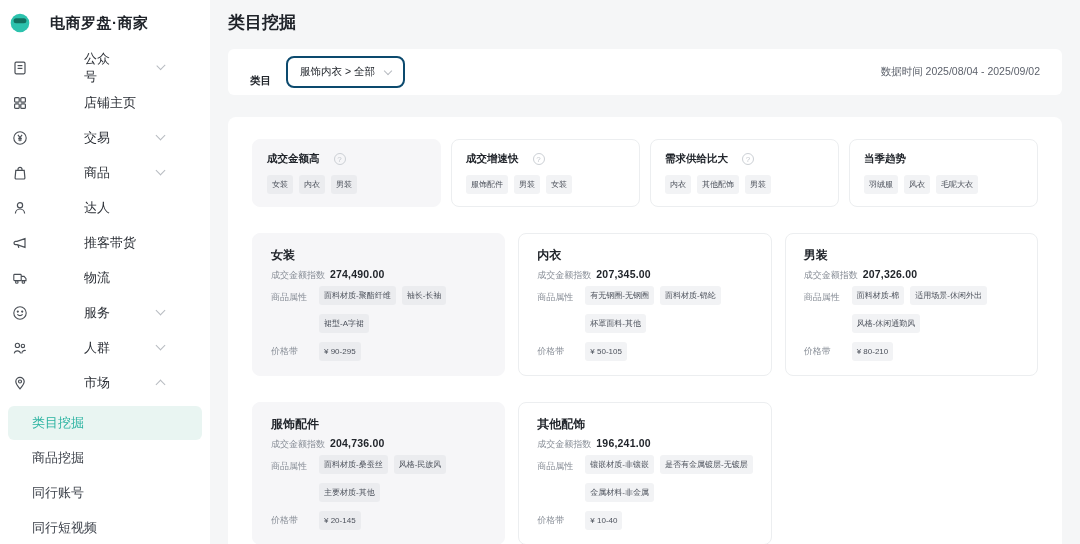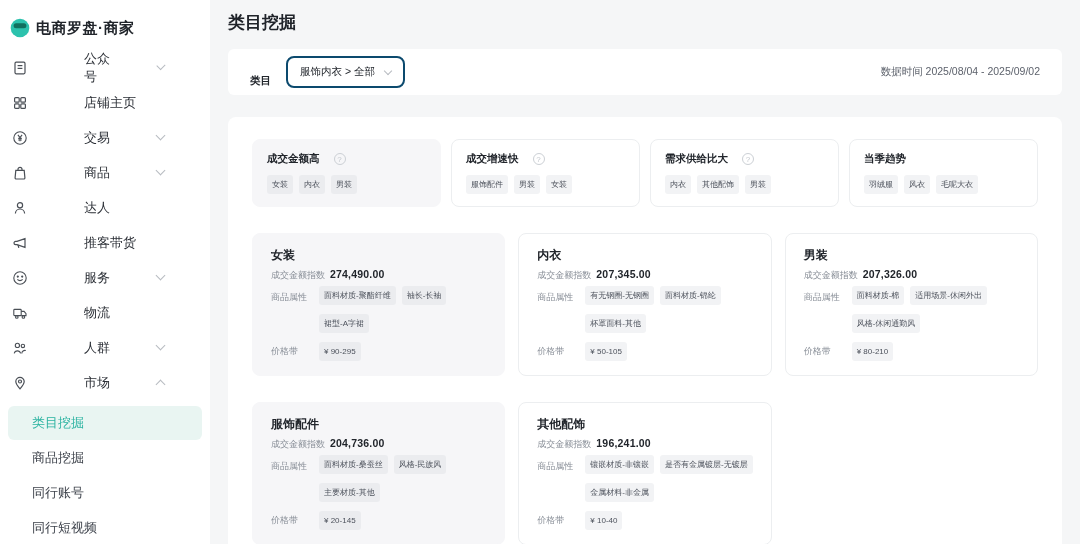--- a/index.html
+++ b/index.html
@@ -3,21 +3,21 @@
 <meta charset="utf-8">
 <style>
   * { margin:0; padding:0; box-sizing:border-box; }
   html,body { width:1080px; height:544px; overflow:hidden; }
   body {
     font-family:"Liberation Sans","DejaVu Sans",sans-serif;
     background:#f5f6f7; color:#21252b; display:flex;
   }
   
   .sidebar { width:210px; flex-shrink:0; background:#fff; height:100%; padding:8px 8px 0 8px; }
-  .logo-row { display:flex; align-items:flex-end; gap:6px; height:30px; padding-left:2px; }
+  .logo-row { display:flex; align-items:center; gap:20px; height:30px; padding-left:2px; }
   .brand { font-size:15px; font-weight:700; color:#21252b; letter-spacing:0.5px; }
   .nav { margin-top:12px; }
   .nav-item { display:flex; align-items:center; height:35px; padding:0 4px; font-size:13px; color:#2b2f36; cursor:pointer; border-radius:6px;gap:44px; }
   .nav-icon { width:16px; height:16px; margin-right:12px; display:flex; align-items:center; justify-content:center; }
   .nav-icon svg { display:block; }
   .chev { width:7px; height:7px; border-right:1.4px solid #b7bbc1; border-bottom:1.4px solid #b7bbc1; transform:rotate(45deg); margin-left:auto; margin-right:34px; margin-top:-4px; }
   .chev.up { transform:rotate(-135deg); margin-top:4px; }
   .sub-item { height:34px; display:flex; align-items:center; padding-left:24px; font-size:13px; color:#3d424b; border-radius:6px; cursor:pointer; margin-bottom:1px; }
   .sub-item.active { background:#e9f5f2; color:#2bb3a1; }
   
@@ -128,39 +128,39 @@
         <svg width="16" height="16" viewBox="0 0 16 16" fill="none" stroke="#4a4f56" stroke-width="1.2">
             <path d="M13 3.6 L5 6.4 H3.6 a1.6 1.6 0 0 0 0 3.2 H5 L13 12.4 Z"></path>
             <path d="M6 9.8 L6.8 12.8"></path>
           </svg>
       </span>
       <span>推客带货</span>
     </div>
     <div class="nav-item">
       <span class="nav-icon">
         <svg width="16" height="16" viewBox="0 0 16 16" fill="none" stroke="#4a4f56" stroke-width="1.1">
+            <rect x="1.8" y="4.4" width="7.4" height="6.2" rx="0.8"></rect>
+            <path d="M9.2 6.4 h2.9 l1.9 2.2 v2 h-4.8"></path>
+            <circle cx="4.8" cy="12" r="1.3"></circle>
+            <circle cx="11.4" cy="12" r="1.3"></circle>
+          </svg>
+      </span>
+      <span>物流</span>
+    </div>
+    <div class="nav-item">
+      <span class="nav-icon">
+        <svg width="16" height="16" viewBox="0 0 16 16" fill="none" stroke="#4a4f56" stroke-width="1.1">
             <circle cx="8" cy="8" r="6.2"></circle>
             <circle cx="5.8" cy="6.6" r="0.55" fill="#4a4f56"></circle>
             <circle cx="10.2" cy="6.6" r="0.55" fill="#4a4f56"></circle>
             <path d="M5.4 9.4 a3.4 3.4 0 0 0 5.2 0"></path>
           </svg>
       </span>
       <span>服务</span>
       <span class="chev"></span>
-    </div>
-    <div class="nav-item">
-      <span class="nav-icon">
-        <svg width="16" height="16" viewBox="0 0 16 16" fill="none" stroke="#4a4f56" stroke-width="1.1">
-            <rect x="1.8" y="4.4" width="7.4" height="6.2" rx="0.8"></rect>
-            <path d="M9.2 6.4 h2.9 l1.9 2.2 v2 h-4.8"></path>
-            <circle cx="4.8" cy="12" r="1.3"></circle>
-            <circle cx="11.4" cy="12" r="1.3"></circle>
-          </svg>
-      </span>
-      <span>物流</span>
     </div>
     <div class="nav-item">
       <span class="nav-icon">
         <svg width="16" height="16" viewBox="0 0 16 16" fill="none" stroke="#4a4f56" stroke-width="1.1">
             <circle cx="5.4" cy="5.4" r="2.1"></circle>
             <path d="M2.2 13.4 a3.3 3.3 0 0 1 6.4 0"></path>
             <circle cx="10.9" cy="5.9" r="1.7"></circle>
             <path d="M9.8 13.4 a3 3 0 0 1 4 -2.8"></path>
           </svg>
       </span>

